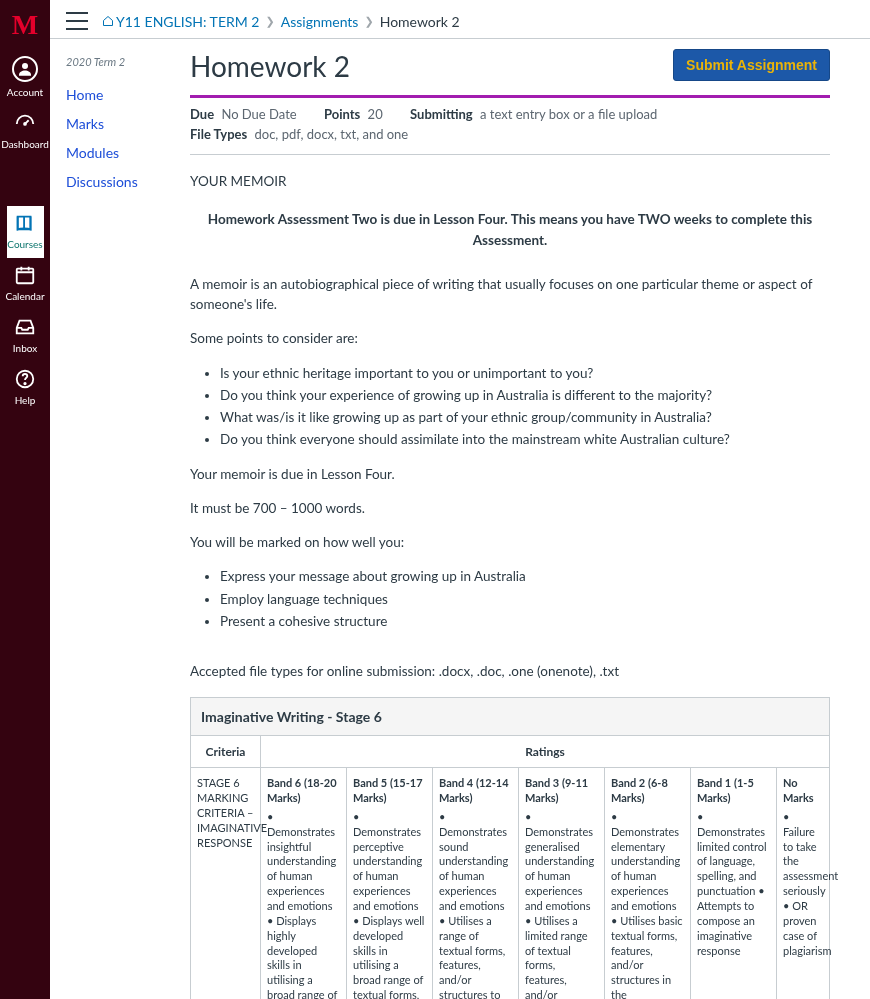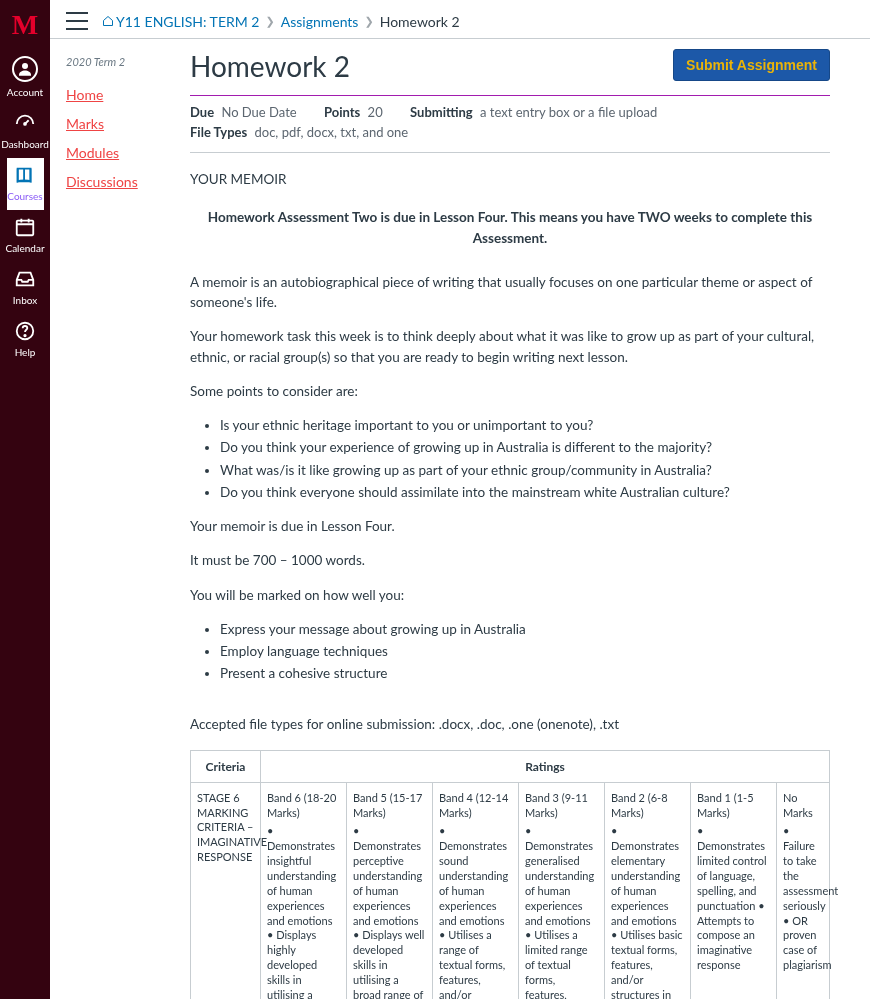--- a/index.html
+++ b/index.html
@@ -3,47 +3,47 @@
 <meta charset="utf-8">
 <style>
 * { box-sizing: border-box; margin: 0; padding: 0; }
 body { font-family: "Lato", "Helvetica Neue", Arial, sans-serif; font-size: 14px; color: #2d3b45; background: #fff; width: 870px; }
 a { text-decoration: none; }
 
 
 .global-nav { position: fixed; left: 0; top: 0; width: 50px; height: 100%; background: #340310; display: flex; flex-direction: column; align-items: center; z-index: 100; }
 .global-nav .logo { width: 50px; height: 50px; display: flex; align-items: center; justify-content: center; color: #e4002b; font-size: 28px; font-weight: bold; font-family: Georgia, serif; }
 .global-nav .nav-item { width: 37px; padding: 6px 0 8px; display: flex; flex-direction: column; align-items: center; cursor: pointer; color: #fff; }
-.global-nav .nav-item.active { background: #fff; color: #8b5cf6; }
+.global-nav .nav-item.active { background: #fff; color: #0f766e; margin-top: 48px; }
 .global-nav .nav-item svg { width: 22px; height: 22px; }
 .global-nav .nav-item .avatar-circle { width: 26px; height: 26px; border-radius: 50%; border: 2px solid #fff; display: flex; align-items: center; justify-content: center; overflow: hidden; }
 .global-nav .nav-item .avatar-circle svg { width: 18px; height: 18px; }
 .global-nav .nav-label { font-size: 10px; margin-top: 4px; text-align: center; }
 
 
 .topbar { margin-left: 50px; padding: 12px 16px 8px; display: flex; align-items: center; border-bottom: 1px solid #c7cdd1; }
 .hamburger { width: 22px; height: 18px; margin-right: 14px; cursor: pointer; display:flex; flex-direction:column; justify-content:space-between;}
 .hamburger span{display:block;height:2px;background:#2d3b45;width:100%;}
 .breadcrumb { font-size: 14px; color: #2d3b45; display: flex; align-items: center; flex-wrap: wrap; }
 .breadcrumb a { color: #0374b5; }
 .breadcrumb .sep { margin: 0 6px; color: #9fa6ab; font-size:11px;}
 .breadcrumb .home-icon{width:12px;height:12px;margin-right:2px;vertical-align:middle;}
 
 
 .course-nav { position: absolute; left: 66px; top: 55px; width: 110px; font-size: 14px; }
 .course-nav .term { color: #6a7883; font-size: 11px; margin-bottom: 12px; font-style:italic;}
-.course-nav a { display: block; color: #ef4444; padding: 6px 0; text-decoration: underline; }
+.course-nav a { display: block; color: #1d4ed8; padding: 6px 0; }
 
 
 .content { margin-left: 190px; padding: 10px 40px 20px 0; max-width: 680px; }
 .assignment-header { display: flex; justify-content: space-between; align-items: flex-start; margin-bottom: 12px; }
 .assignment-title { font-size: 28px; font-weight: 400; color: #2d3b45; }
 .btn-primary { background: #1c58a8; color: #eab308; border: 1px solid #164888; border-radius: 3px; padding: 7px 12px; font-size: 14px; cursor: pointer; font-weight:600;}
 
-.meta-row { border-top: 1px solid #a21caf; border-bottom: 1px solid #c7cdd1; padding: 8px 0; font-size: 13px; }
+.meta-row { border-top: 3px solid #a21caf; border-bottom: 1px solid #c7cdd1; padding: 8px 0; font-size: 13px; }
 .meta-row .label { font-weight: bold; color: #2d3b45; margin-right: 4px; }
 .meta-row .val { color: #5c6670; margin-right: 24px; }
 .meta-row .line { margin-bottom: 4px; }
 
 .description { padding-top: 16px; font-size: 13.5px; line-height: 1.5; color: #2d3b45; }
 .description h3 { font-weight: normal; font-size: 13.5px; margin-bottom: 18px; }
 .description .centered { text-align: center; font-weight: bold; margin: 14px 0 24px; }
 .description p { margin-bottom: 14px; }
 .description ul { margin: 0 0 14px 30px; }
 .description ul li { margin-bottom: 2px; }
@@ -52,21 +52,21 @@
 .rubric { border: 1px solid #c7cdd1; margin-top: 16px; font-size: 12px; }
 .rubric-title { background: #f5f5f5; padding: 10px; font-weight: bold; border-bottom: 1px solid #c7cdd1; font-size:14px;}
 .rubric-head { display: flex; border-bottom: 1px solid #c7cdd1; background:#fff;}
 .rubric-head .crit-head { width: 70px; text-align: center; padding: 8px 4px; font-weight: bold; border-right: 1px solid #c7cdd1; }
 .rubric-head .ratings-head { flex: 1; text-align: center; padding: 8px; font-weight: bold; }
 .rubric-row { display: flex; }
 .rubric-row .crit-cell { width: 70px; padding: 8px 6px; border-right: 1px solid #c7cdd1; font-size:11px; line-height:1.35;}
 .rubric-row .ratings { flex: 1; display: flex; }
 .rubric-row .rating-cell { flex: 1; border-right: 1px solid #c7cdd1; padding: 8px 6px; font-size: 11px; line-height: 1.35; }
 .rubric-row .rating-cell:last-child { border-right: none; width:50px; flex:0 0 52px;}
-.rating-title { font-weight: normal; margin-bottom: 4px; display:block;}
+.rating-title { font-weight: bold; margin-bottom: 4px; display:block;}
 </style>
 </head>
 <body>
 
 <div class="global-nav">
   <div class="logo">
       <span>M</span>
     </div>
 
   <div class="nav-item">
@@ -167,40 +167,40 @@
     <div class="line">
       <span class="label">File Types</span>
       <span class="val">doc, pdf, docx, txt, and one</span>
     </div>
   </div>
 
   <div class="description">
     <h3>YOUR MEMOIR</h3>
     <p class="centered">Homework Assessment Two is due in Lesson Four. This means you have TWO weeks to complete this Assessment.</p>
     <p>A memoir is an autobiographical piece of writing that usually focuses on one particular theme or aspect of someone's life.</p>
-    <p>Your homework task this week is to think deeply about what it was like to grow up as part of your cultural, ethnic, or racial group(s) so that you are ready to begin writing next lesson.</p>
     <p>Some points to consider are:</p>
     <ul>
       <li>Is your ethnic heritage important to you or unimportant to you?</li>
       <li>Do you think your experience of growing up in Australia is different to the majority?</li>
       <li>What was/is it like growing up as part of your ethnic group/community in Australia?</li>
       <li>Do you think everyone should assimilate into the mainstream white Australian culture?</li>
     </ul>
     <p>Your memoir is due in Lesson Four.</p>
     <p>It must be 700 – 1000 words.</p>
     <p>You will be marked on how well you:</p>
     <ul>
       <li>Express your message about growing up in Australia</li>
       <li>Employ language techniques</li>
       <li>Present a cohesive structure</li>
     </ul>
     <p style="margin-top:30px">Accepted file types for online submission: .docx, .doc, .one (onenote), .txt</p>
   </div>
 
   <div class="rubric">
+    <div class="rubric-title">Imaginative Writing - Stage 6</div>
     <div class="rubric-head">
       <div class="crit-head">Criteria</div>
       <div class="ratings-head">Ratings</div>
     </div>
     <div class="rubric-row">
       <div class="crit-cell">STAGE 6 MARKING CRITERIA – IMAGINATIVE RESPONSE</div>
       <div class="ratings">
         <div class="rating-cell">
           <span class="rating-title">Band 6 (18-20 Marks)</span>
           <span>• Demonstrates insightful understanding of human experiences and emotions • Displays highly developed skills in utilising a broad range of textual forms, features, and/or structures to enhance the meaning of the imaginative response •</span>

